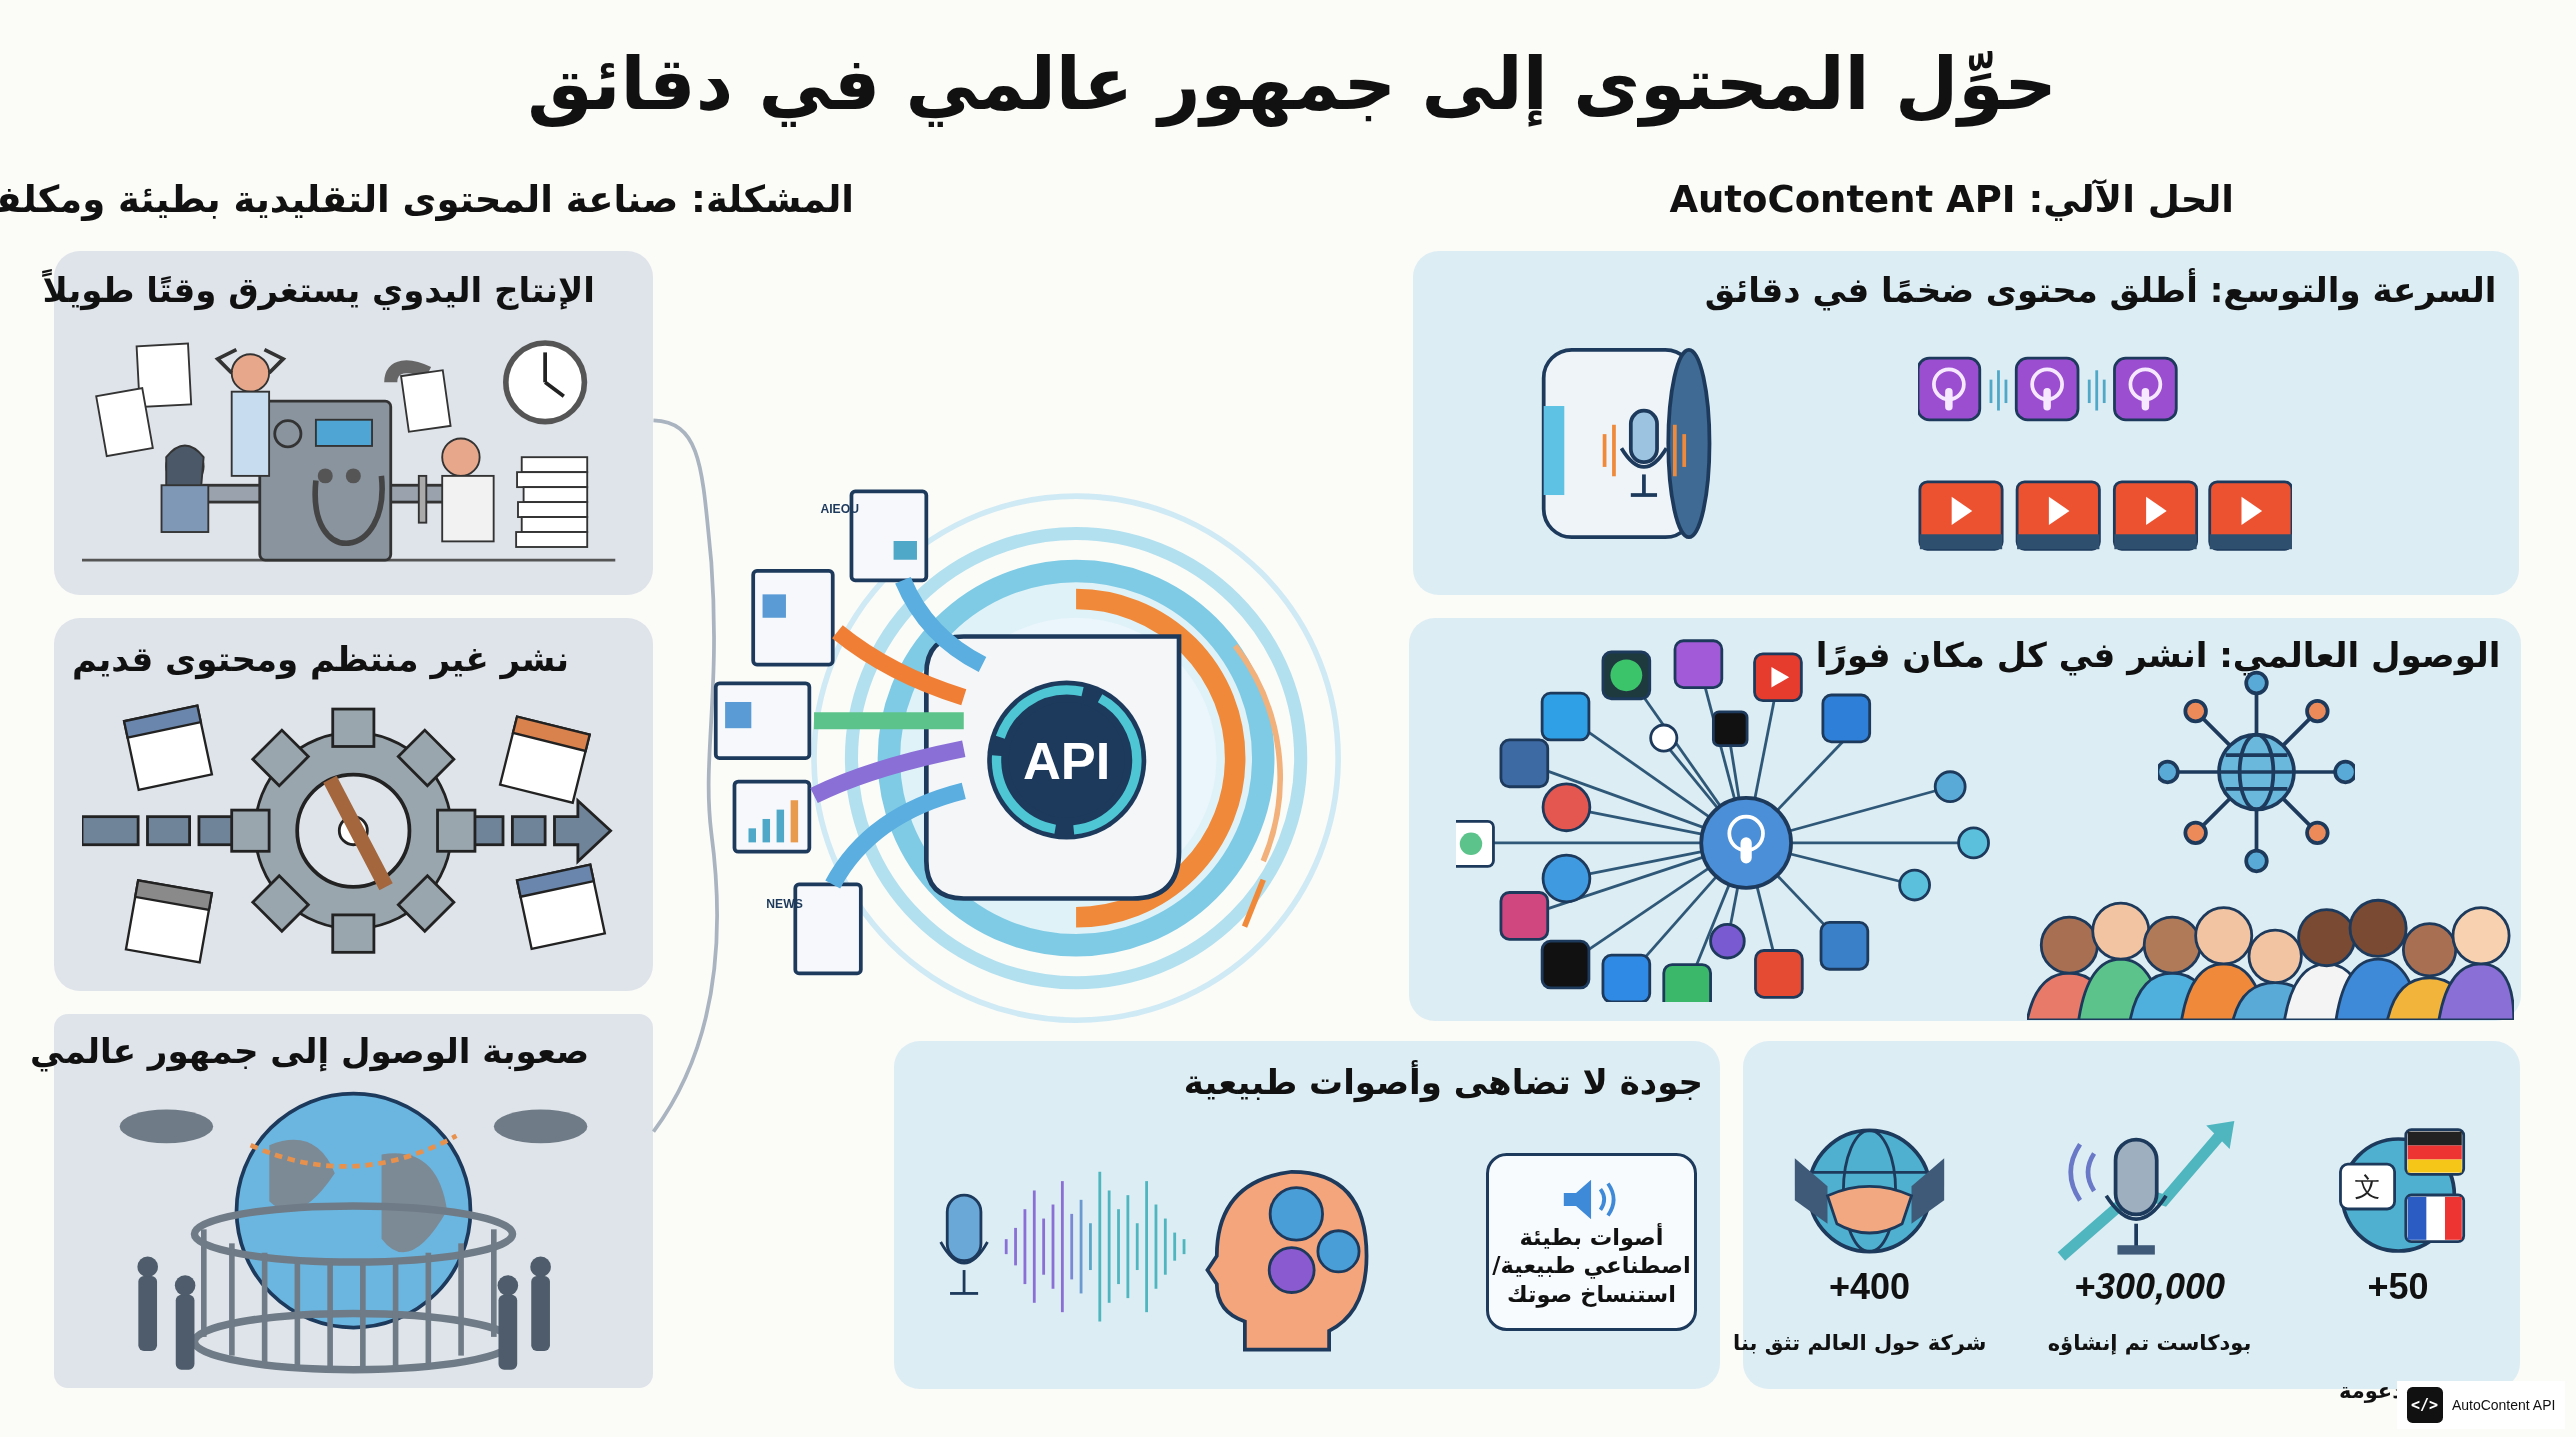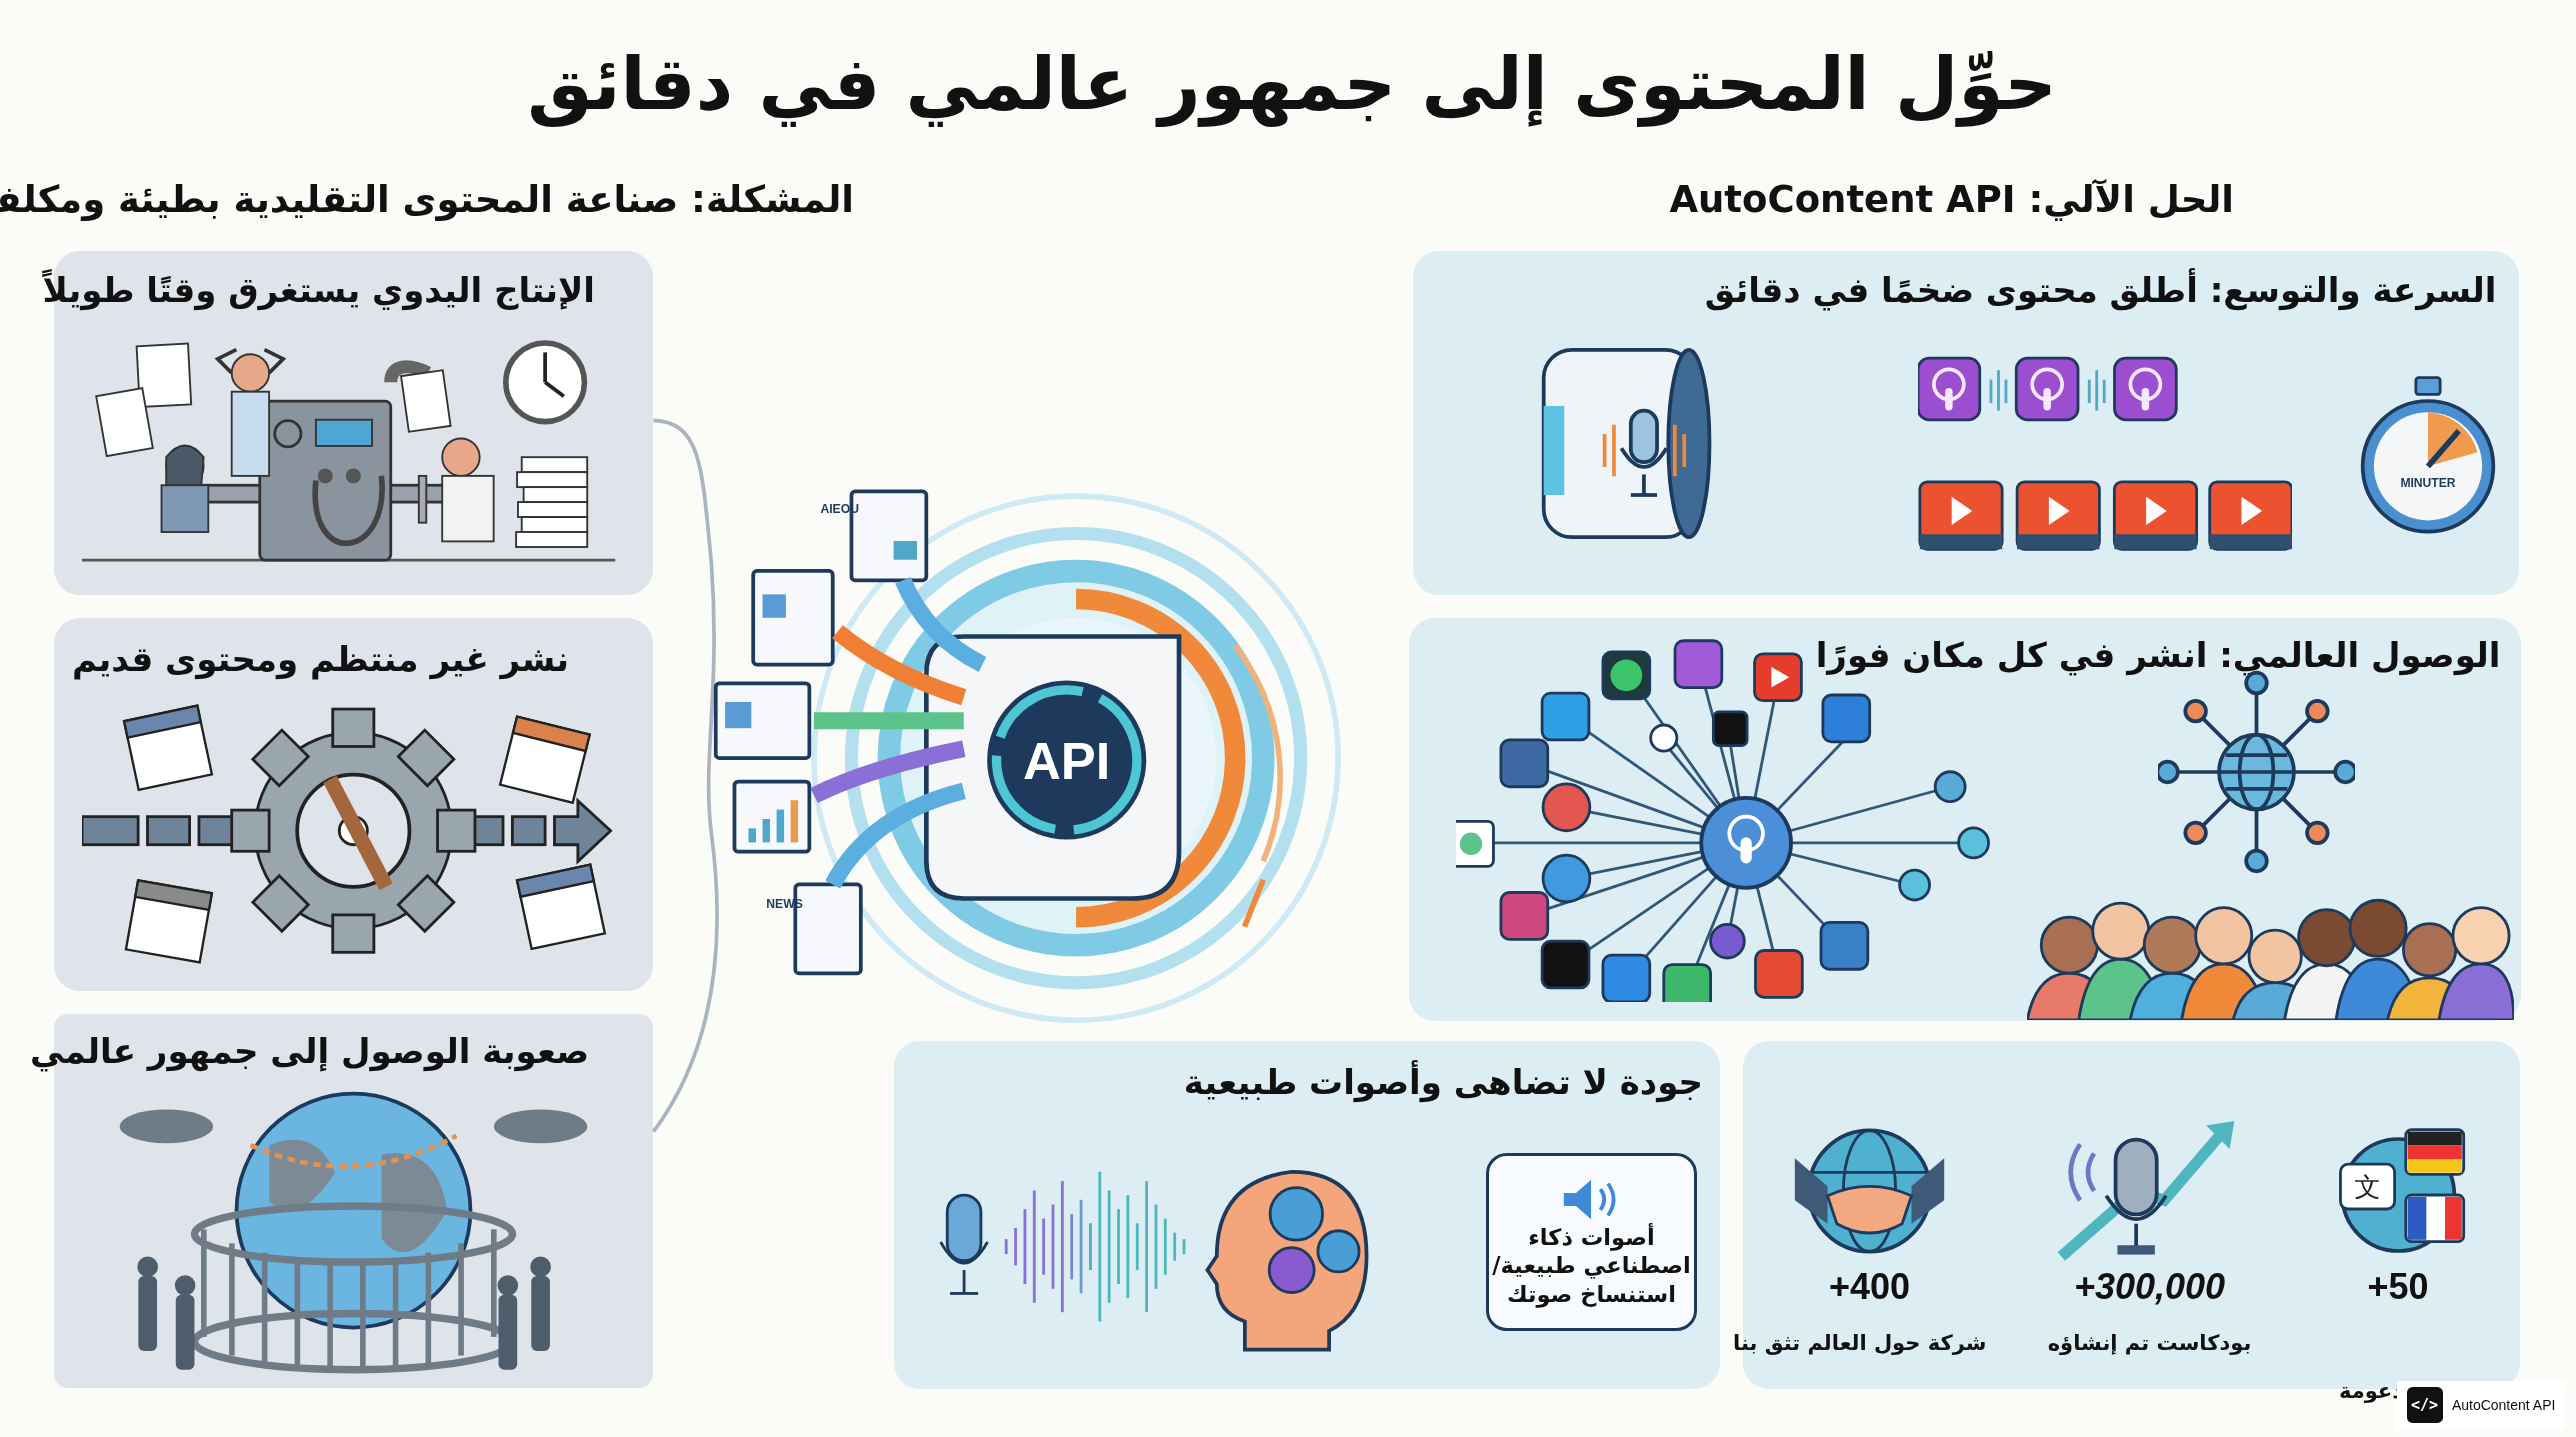--- a/index.html
+++ b/index.html
@@ -298,30 +298,20 @@
         <rect x="2" y="2" width="88" height="72" rx="8" fill="#ed5230" stroke="#1d3a5c" stroke-width="3"></rect>
         <polygon points="36,18 36,48 58,33" fill="#fff"></polygon>
         <rect x="2" y="58" width="88" height="16" fill="#2f4f6f"></rect>
       </g>
     <g transform="translate(310 0)">
         <rect x="2" y="2" width="88" height="72" rx="8" fill="#ed5230" stroke="#1d3a5c" stroke-width="3"></rect>
         <polygon points="36,18 36,48 58,33" fill="#fff"></polygon>
         <rect x="2" y="58" width="88" height="16" fill="#2f4f6f"></rect>
       </g>
   </svg>
-  <div class="abs" style="left:945px; top:122px; width:140px; height:168px;">
-    <svg width="140" height="168" viewBox="0 0 150 180">
-      <rect x="62" y="5" width="26" height="18" rx="3" fill="#5aa0d8" stroke="#1d3a5c" stroke-width="3"></rect>
-      <circle cx="75" cy="100" r="70" fill="#4a8fd0" stroke="#1d3a5c" stroke-width="4"></circle>
-      <circle cx="75" cy="100" r="58" fill="#f4f6f8"></circle>
-      <path d="M75 42 A58 58 0 0 1 128 85 L75 100 Z" fill="#f19a4e"></path>
-      <line x1="75" y1="100" x2="108" y2="62" stroke="#1d3a5c" stroke-width="6"></line>
-      <text x="75" y="122" text-anchor="middle" font-family="Liberation Sans, sans-serif" font-size="13" font-weight="bold" fill="#1d3a5c">MINUTER</text>
-    </svg>
-  </div>
 </div>
 
 <div class="panel solution" style="left:1409px; top:618px; width:1112px; height:403px;">
   <div class="panel-title" style="right:20.6px; top:17px;">الوصول العالمي: انشر في كل مكان فورًا</div>
   <svg class="abs" style="left:47px; top:19px;" width="599" height="365" viewBox="0 0 640 390">
     <g stroke="#2f5878" stroke-width="3">
       <line x1="310" y1="220" x2="118" y2="85"></line>
         <line x1="310" y1="220" x2="185" y2="42"></line>
         <line x1="310" y1="220" x2="260" y2="30"></line>
       <line x1="310" y1="220" x2="345" y2="42"></line>
@@ -460,21 +450,21 @@
     <circle cx="385" cy="65" r="28" fill="#4a9ed8" stroke="#1d3a5c" stroke-width="3"></circle>
     <circle cx="430" cy="105" r="22" fill="#4a9ed8" stroke="#1d3a5c" stroke-width="3"></circle>
     <circle cx="380" cy="125" r="24" fill="#8a5ad0" stroke="#1d3a5c" stroke-width="3"></circle>
   </svg>
   <div class="abs" style="left:592px; top:112px; width:211px; height:178px; background:#f8fbfd; border:3.7px solid #1d3a5c; border-radius:20.6px; display:flex; flex-direction:column; align-items:center; justify-content:center;">
     <svg width="66" height="47" viewBox="0 0 70 50">
       <polygon points="5,18 18,18 34,4 34,46 18,32 5,32" fill="#3f8ad8"></polygon>
       <path d="M44 14 Q52 25 44 36" fill="none" stroke="#3f8ad8" stroke-width="4"></path>
       <path d="M52 8 Q64 25 52 42" fill="none" stroke="#3f8ad8" stroke-width="4"></path>
     </svg>
-    <div class="bubble-text">أصوات ذكاء</div>
+    <div class="bubble-text">أصوات بطيئة</div>
     <div class="bubble-text">اصطناعي طبيعية/</div>
     <div class="bubble-text">استنساخ صوتك</div>
   </div>
 </div>
 
 <div class="panel solution" style="left:1743px; top:1041px; width:777px; height:348px;">
 
   <svg class="abs" style="left:590px; top:84px;" width="140" height="140" viewBox="0 0 150 150">
     <circle cx="70" cy="75" r="60" fill="#4fb0cf" stroke="#1d3a5c" stroke-width="4"></circle>
     <rect x="78" y="5" width="62" height="48" rx="6" fill="#fff" stroke="#1d3a5c" stroke-width="3"></rect>

